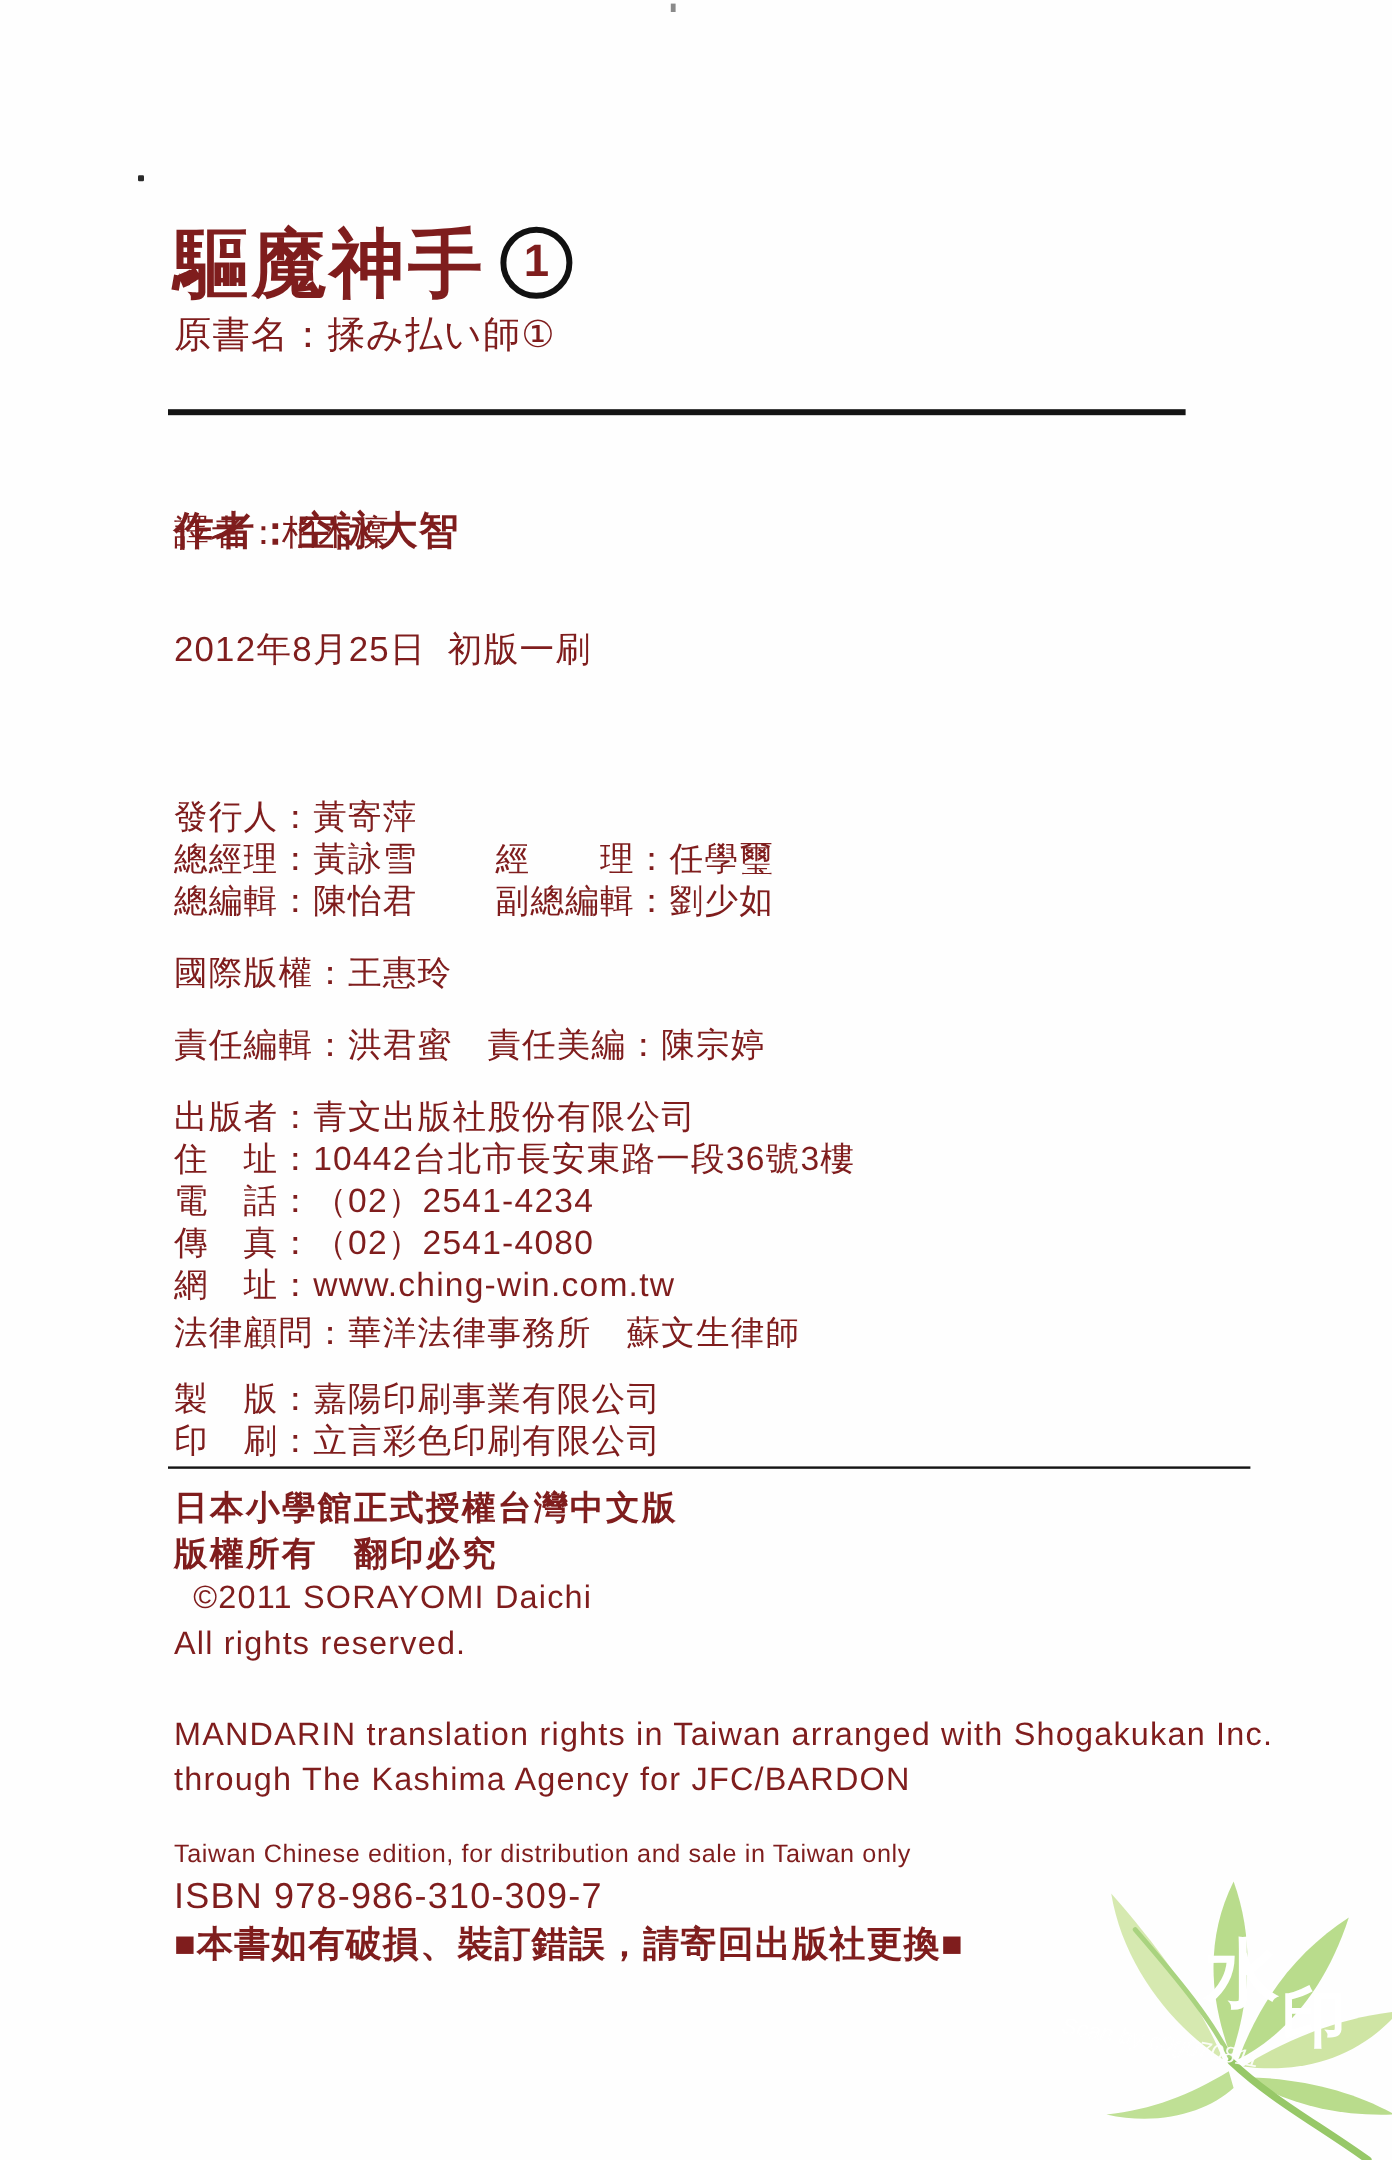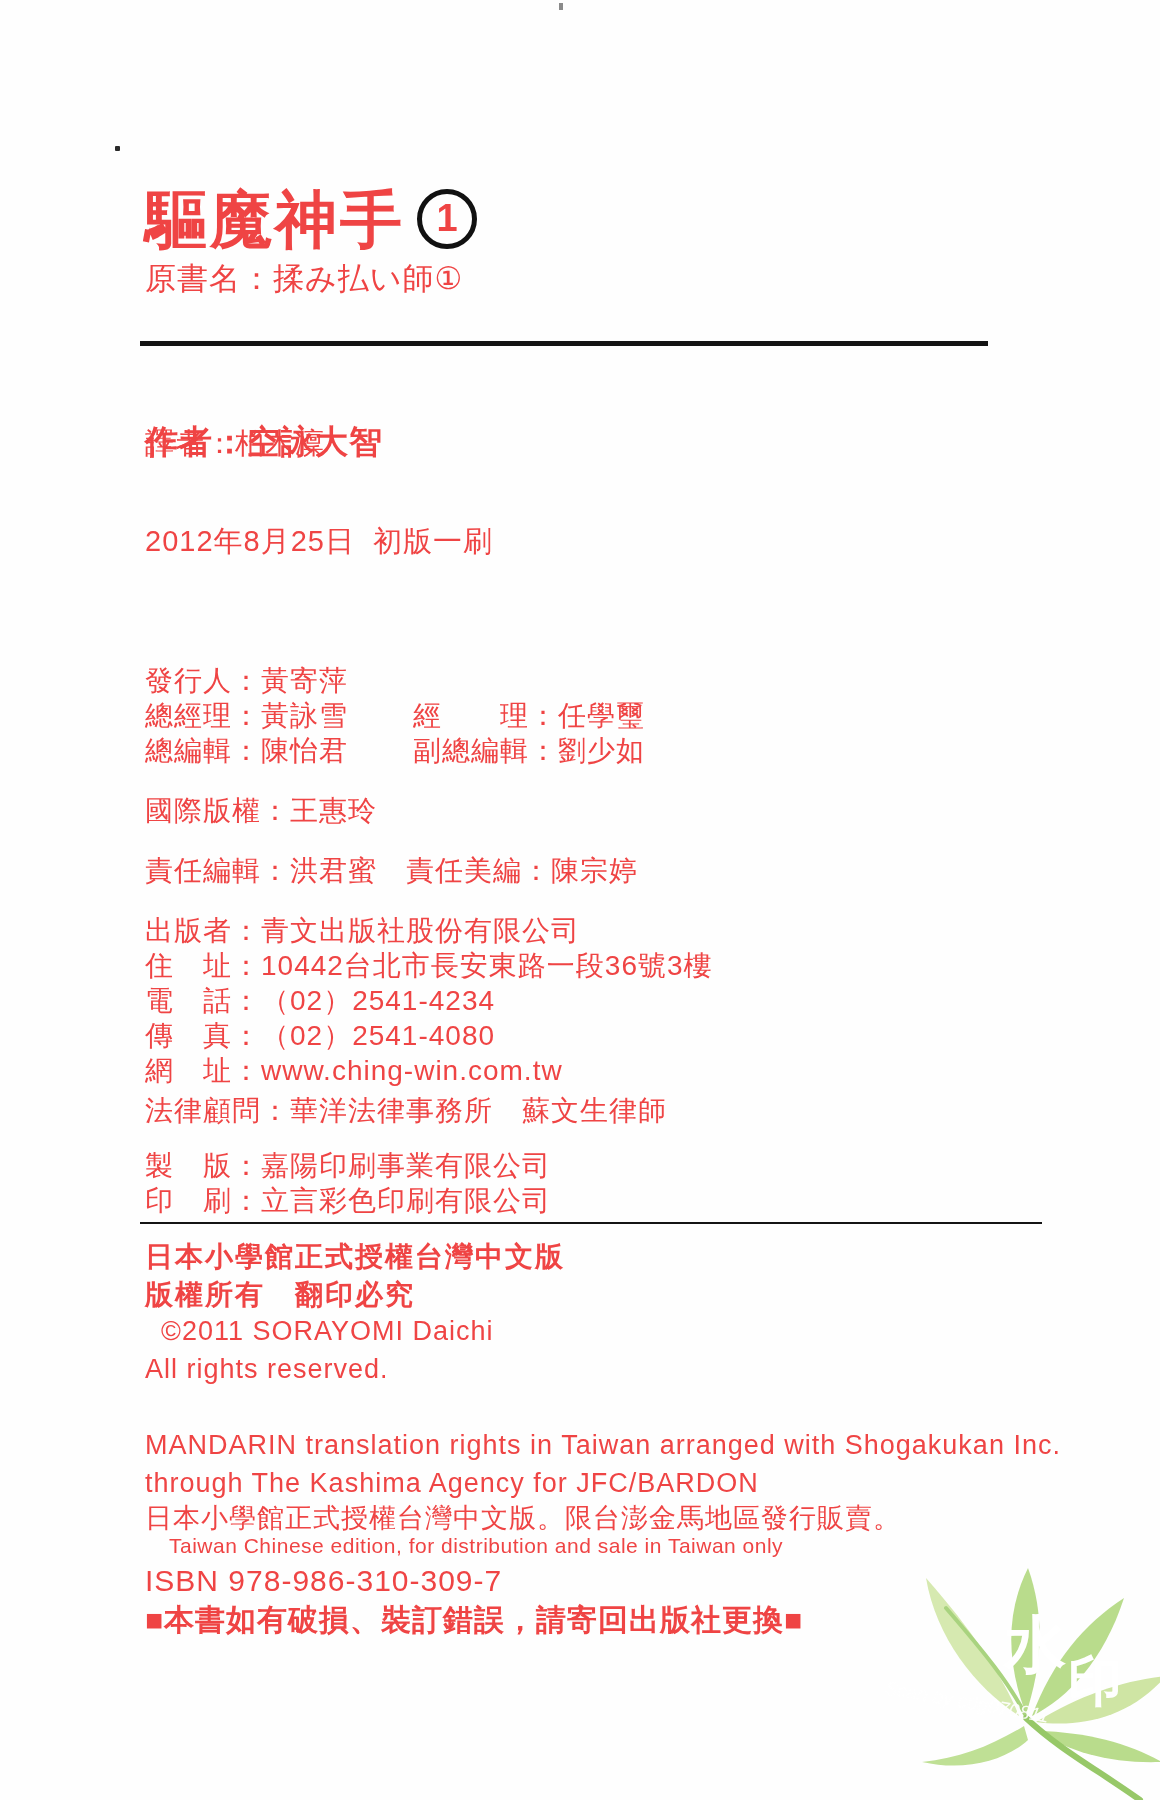--- a/index.html
+++ b/index.html
@@ -1,31 +1,31 @@
 <!DOCTYPE html>
 <html><head>
 <meta charset="utf-8">
 <style>
   html,body{margin:0;padding:0;background:#ffffff;}
   .page{
     position:relative;width:1160px;height:1800px;background:#fefefe;
-    font-family:"Liberation Sans","DejaVu Sans",sans-serif;color:#ef4444;
+    font-family:"Liberation Sans","DejaVu Sans",sans-serif;color:#7f1d1d;
     overflow:hidden;
   }
   .line{position:absolute;left:145px;white-space:pre;letter-spacing:1px;}
   .fz62{font-size:62px;font-weight:900;letter-spacing:3px;}
   .fz33b{font-size:33px;font-weight:800;}
   .fz31{font-size:31px;}
   .fz30{font-size:30px;}
   .fz30b{font-size:30px;font-weight:800;}
   .fz29{font-size:29px;}
   .fz28{font-size:28px;}
   .fz28b{font-size:28px;font-weight:900;letter-spacing:2px;}
   .fz27{font-size:27px;}
-  .fz21{font-size:21px;letter-spacing:0.5px;margin-left:24px;}
+  .fz21{font-size:21px;letter-spacing:0.5px;}
   .col-l{display:inline-block;min-width:268px;}
   .rule{position:absolute;left:140px;background:#141414;}
   .rule-top{top:341px;width:848px;height:5px;}
   .rule-bot{top:1222px;width:902px;height:2px;}
   .vol-circle{
     display:inline-flex;align-items:center;justify-content:center;
     width:50px;height:50px;border:5px solid #111;border-radius:50%;
     font-size:38px;font-weight:800;margin-left:12px;vertical-align:middle;
     transform:translateY(-6px);letter-spacing:0;
   }
@@ -75,21 +75,20 @@
   <div class="rule rule-bot"></div>
 
   <div class="line fz28b" style="top:1238px;">日本小學館正式授權台灣中文版</div>
   <div class="line fz28b" style="top:1276px;">版權所有　翻印必究</div>
 
   <div class="line fz27" style="top:1316px;margin-left:16px;">©2011 SORAYOMI Daichi</div>
   <div class="line fz27" style="top:1354px;">All rights reserved.</div>
   <div class="line fz27" style="top:1430px;">MANDARIN translation rights in Taiwan arranged with Shogakukan Inc.</div>
   <div class="line fz27" style="top:1468px;">through The Kashima Agency for JFC/BARDON</div>
 
-  <div class="line fz27" style="top:1500px;">日本小學館正式授權台灣中文版。限台澎金馬地區發行販賣。</div>
   <div class="line fz21" style="top:1534px;">Taiwan Chinese edition, for distribution and sale in Taiwan only</div>
 
   <div class="line fz30" style="top:1564px;">ISBN 978-986-310-309-7</div>
   <div class="line fz30b" style="top:1600px;">■本書如有破損、裝訂錯誤，請寄回出版社更換■</div>
 
   <div class="watermark">
     <svg width="292" height="240" viewBox="0 0 292 240" xmlns="http://www.w3.org/2000/svg">
 
       <path d="M143,150 C100,122 60,72 50,12 C96,64 128,112 143,150 Z" fill="#d6e9b0"></path>
       <path d="M150,148 C131,98 129,48 152,2 C171,55 164,105 150,148 Z" fill="#b9dc8c"></path>

